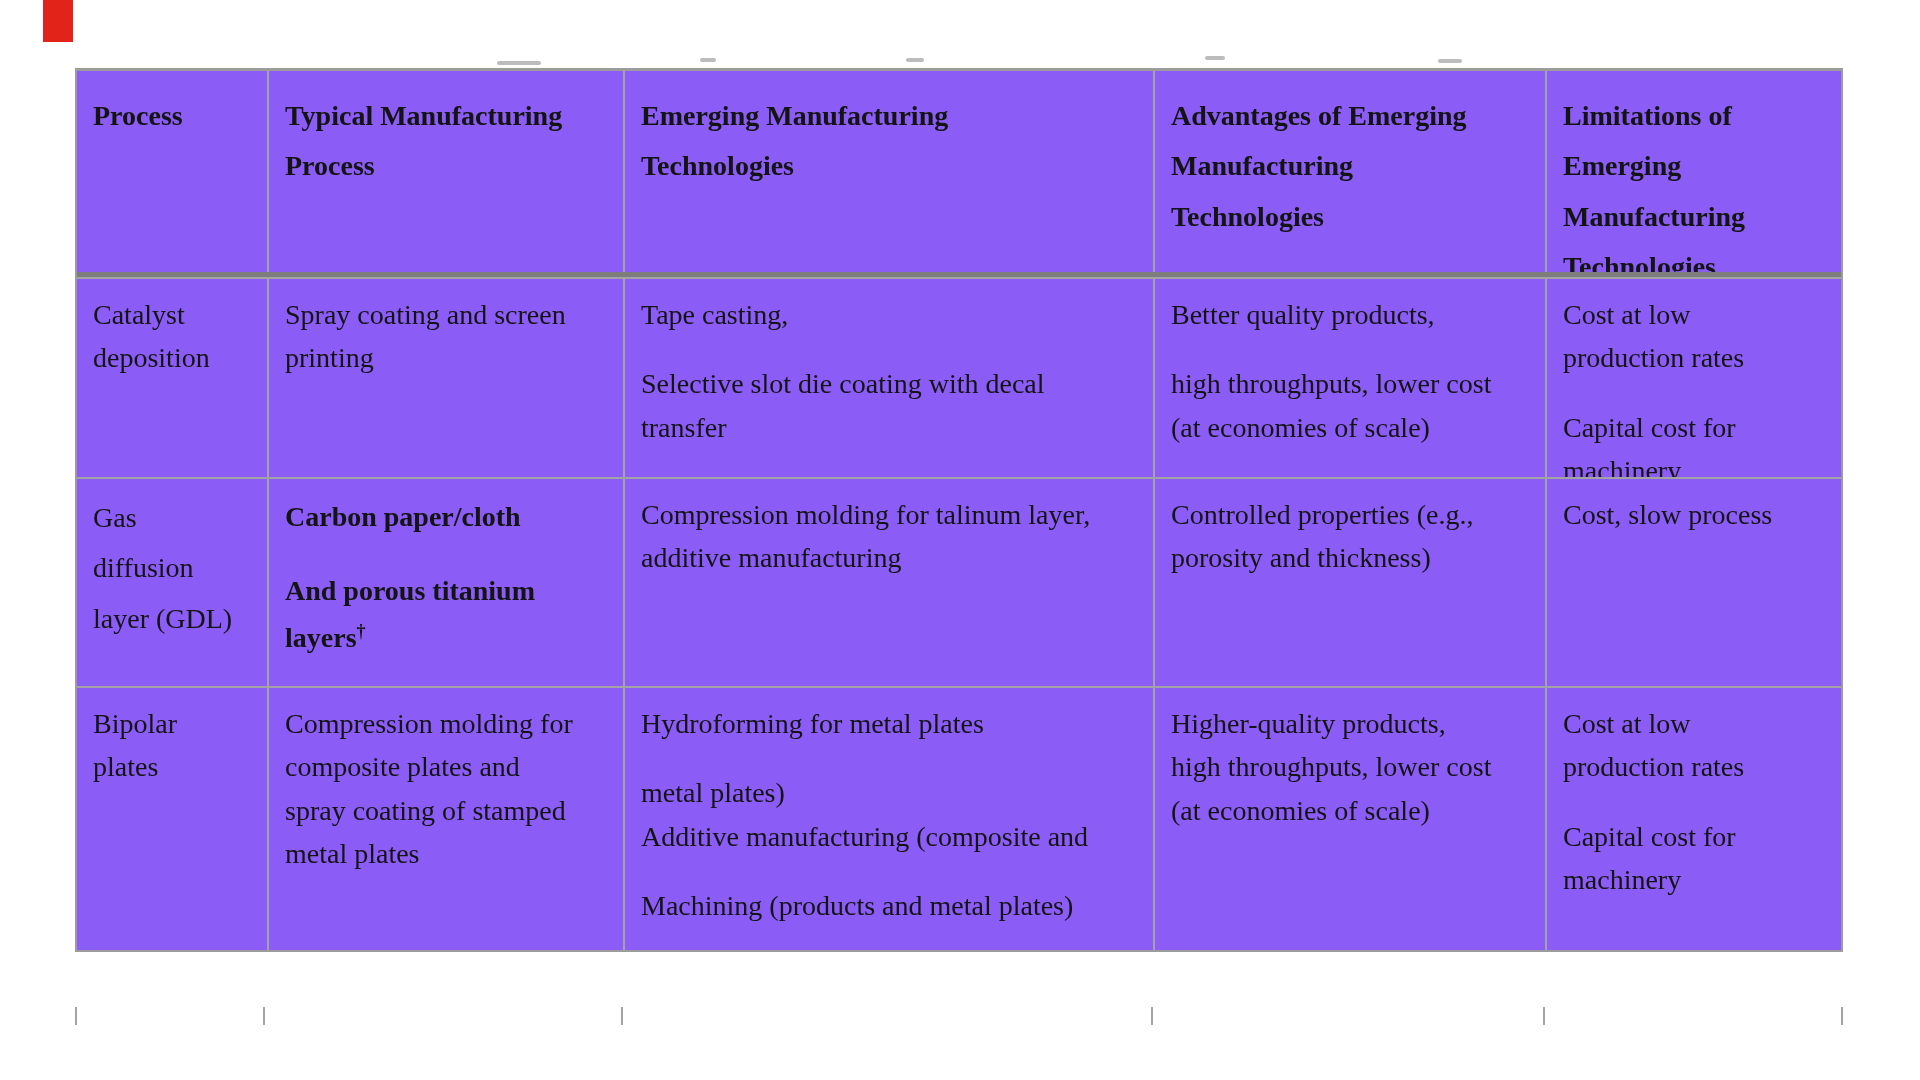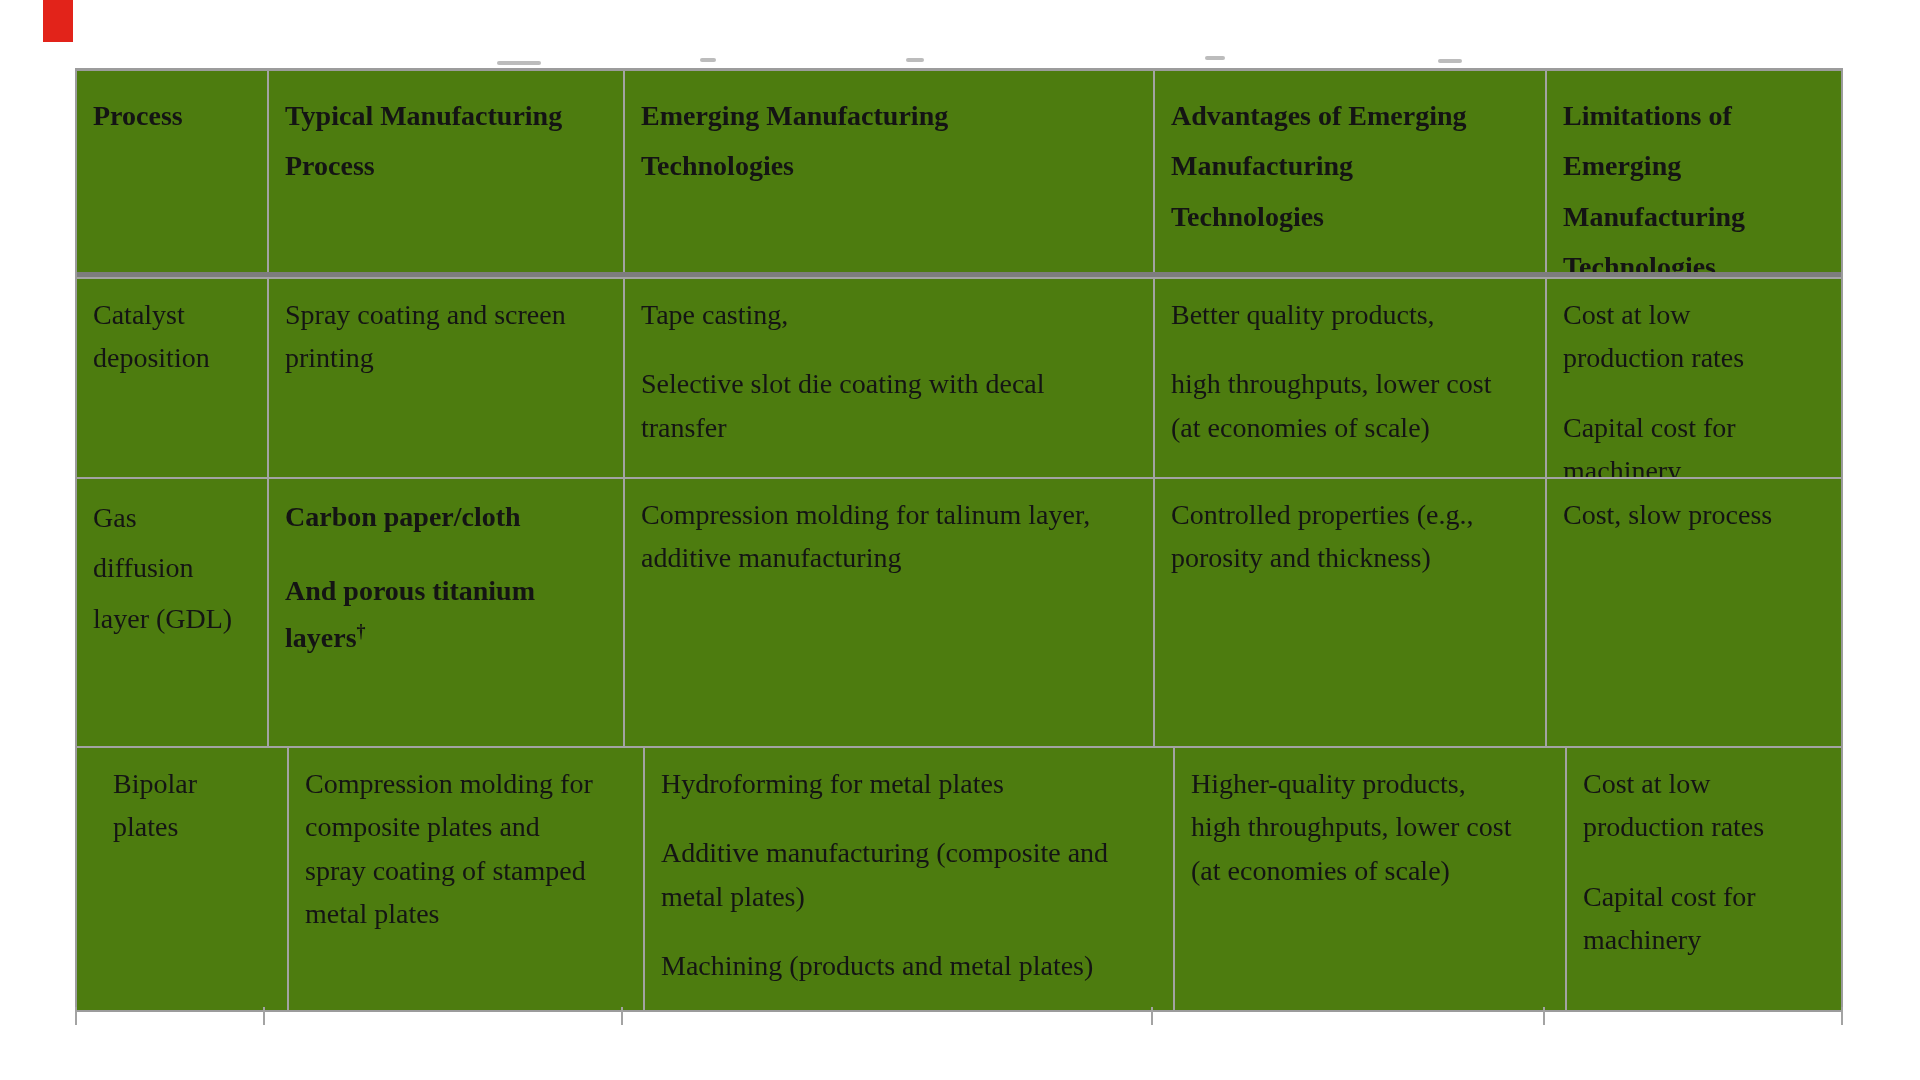--- a/index.html
+++ b/index.html
@@ -26,32 +26,32 @@
   .dash-b{left:700px;top:58px;width:16px;}
   .dash-c{left:906px;top:58px;width:18px;}
   .dash-d{left:1205px;top:56px;width:20px;}
   .dash-e{left:1438px;top:59px;width:24px;}
 
   
   .tbl{
     position:absolute;left:75px;top:68px;width:1768px;
     border:2px solid #9c9c9c;border-top-width:3px;
     box-sizing:border-box;
-    background:#4d7c0f;
+    background:#8b5cf6;
   }
   .trow{
     display:grid;
     grid-template-columns:190px 356px 530px 392px 294px;
     box-sizing:border-box;
   }
   .trow + .trow{border-top:2px solid #a3a3a3;}
   .header-row{height:206px;border-bottom:5px solid #7d7d7d;}
   .row-0{height:200px;}
-  .row-1{height:269px;}
-  .row-2{height:264px;padding-left:20px;}
+  .row-1{height:209px;}
+  .row-2{height:264px;}
 
   .cell{
     box-sizing:border-box;
     padding:14px 12px 0 16px;
     overflow:hidden;
     font-size:28px;
     line-height:1.55;
   }
   .cell + .cell{border-left:2px solid #a3a3a3;}
   .hcell{font-weight:bold;padding-top:20px;line-height:1.5;}
@@ -206,22 +206,22 @@
           <div class="line">composite plates and</div>
           <div class="line">spray coating of stamped</div>
           <div class="line">metal plates</div>
         </div>
       </div>
       <div class="cell cell-2">
         <div class="block">
           <div class="line">Hydroforming for metal plates</div>
         </div>
         <div class="block">
+          <div class="line">metal plates)</div>
           <div class="line">Additive manufacturing (composite and</div>
-          <div class="line">metal plates)</div>
         </div>
         <div class="block">
           <div class="line">Machining (products and metal plates)</div>
         </div>
       </div>
       <div class="cell cell-3">
         <div class="block">
           <div class="line">Higher-quality products,</div>
           <div class="line">high throughputs, lower cost</div>
           <div class="line">(at economies of scale)</div>

